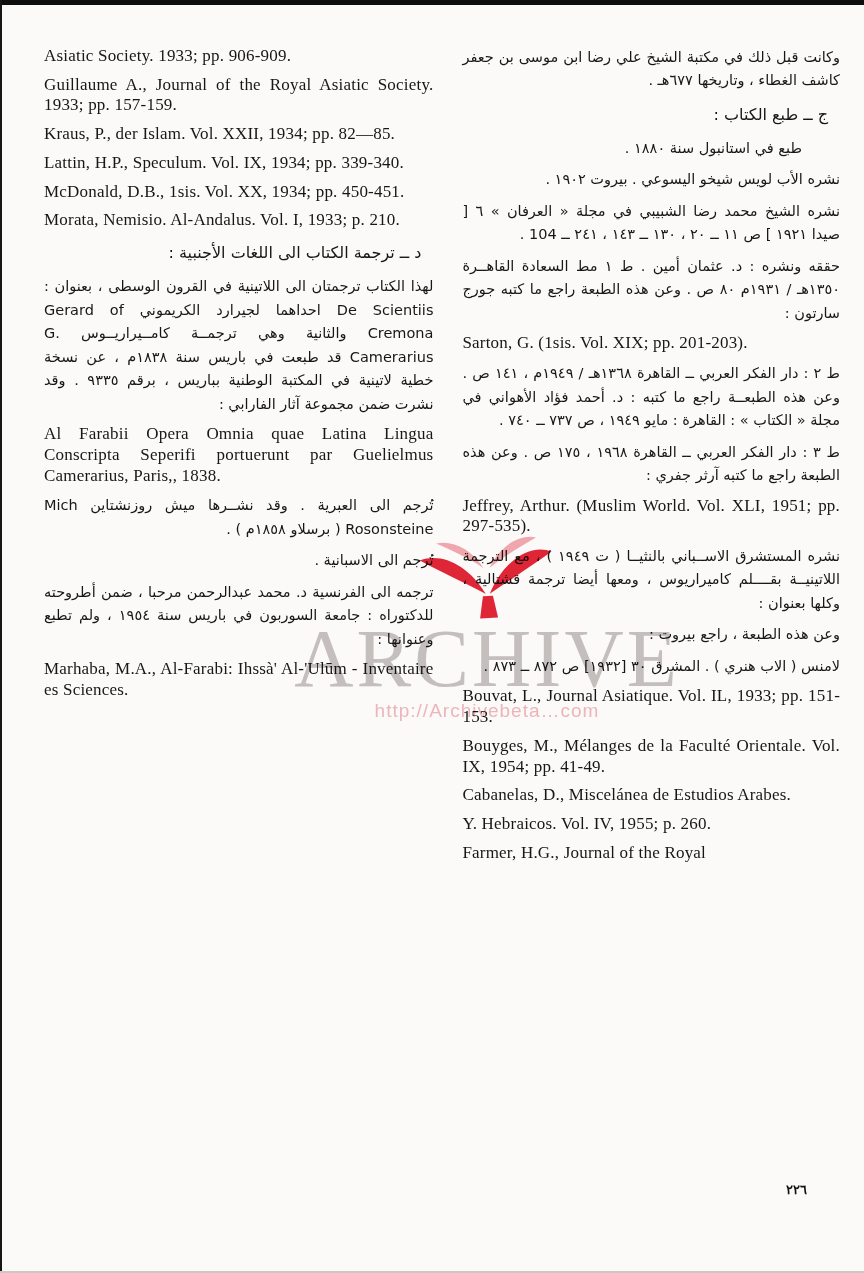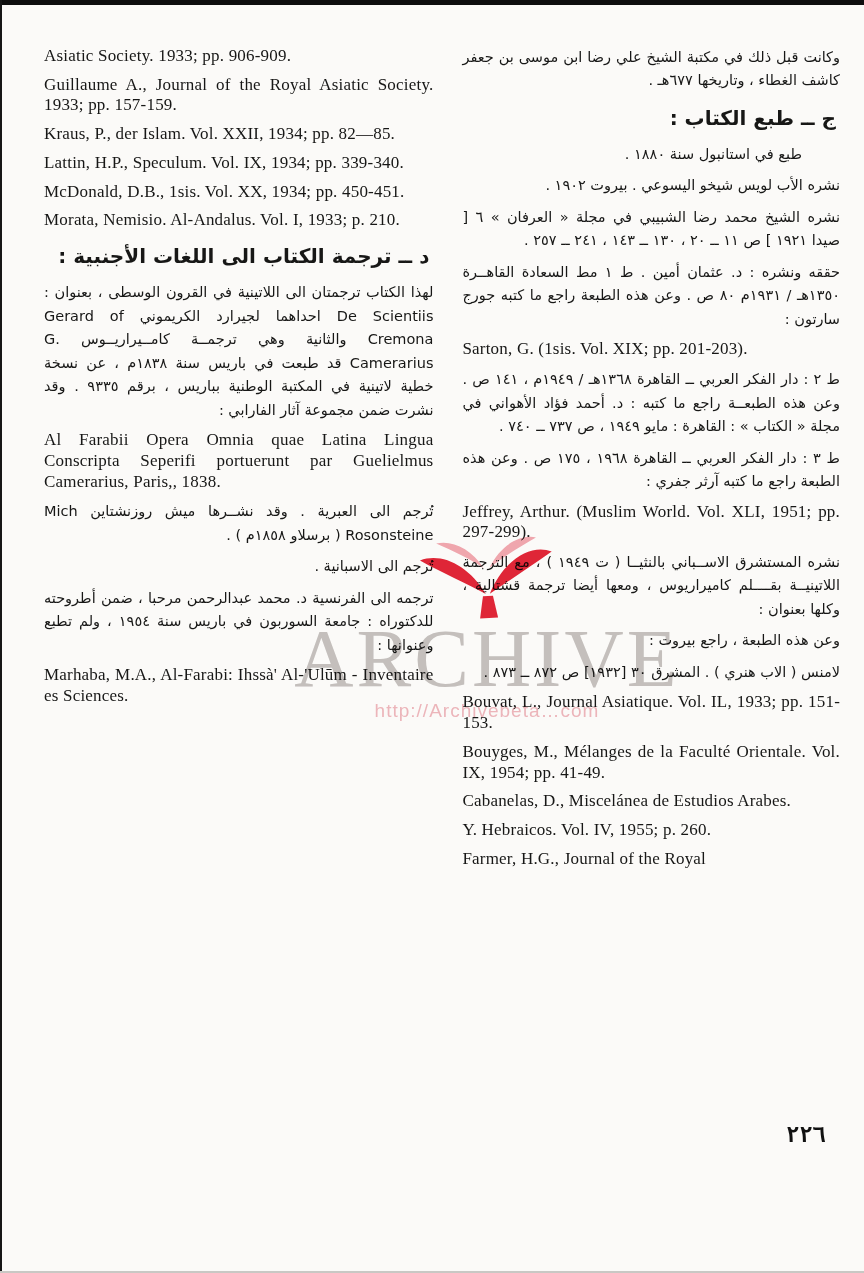--- a/index.html
+++ b/index.html
@@ -26,43 +26,43 @@
     font-size:17px;line-height:1.22;text-align:justify;
     direction:ltr;letter-spacing:.2px;
   }
   .arabic{
     font-family:"DejaVu Sans",sans-serif;
     font-size:14.5px;line-height:1.62;text-align:justify;
     direction:rtl;
   }
   .heading{
     font-family:"DejaVu Sans",sans-serif;
-    font-size:20px;font-weight:bold;line-height:1.5;
-    direction:rtl;text-align:right;margin:10px 4px 10px 0;
+    font-size:16px;font-weight:normal;line-height:1.5;
+    direction:rtl;text-align:right;margin:10px 12px 10px 0;
   }
   .indent{padding-right:38px;}
 
   .watermark{
     position:absolute;left:250px;top:530px;width:474px;
     text-align:center;z-index:2;pointer-events:none;
     mix-blend-mode:multiply;
   }
   .wm-logo{display:block;margin:0 auto -8px auto;transform:rotate(-3deg);}
   .wm-title{
     font-family:"Liberation Serif",serif;font-size:82px;line-height:1;
     color:#c7c3c2;letter-spacing:3px;font-weight:normal;
   }
   .wm-url{
     font-family:"Liberation Sans",sans-serif;font-size:19px;
     color:#f0b9c0;margin-top:0px;letter-spacing:1px;
   }
 
   .page-number{
-    position:absolute;left:786px;top:1122px;z-index:1;
-    font-family:Liberation Mono, monospace;font-size:22px;font-weight:bold;
+    position:absolute;left:786px;top:1182px;z-index:1;
+    font-family:Liberation Sans, sans-serif;font-size:13px;font-weight:bold;
     direction:rtl;color:#111;
   }
 </style>
 </head>
 <body>
 
 <div class="scan-edge-top"></div>
 <div class="scan-edge-left"></div>
 <div class="scan-edge-bottom"></div>
 
@@ -80,26 +80,26 @@
       <p class="para arabic" dir="rtl">تُرجم الى العبرية . وقد نشــرها ميش روزنشتاين Mich Rosonsteine ( برسلاو ١٨٥٨م ) .</p>
       <p class="para arabic" dir="rtl">تُرجم الى الاسبانية .</p>
       <p class="para arabic" dir="rtl">ترجمه الى الفرنسية د. محمد عبدالرحمن مرحبا ، ضمن أطروحته للدكتوراه : جامعة السوربون في باريس سنة ١٩٥٤ ، ولم تطبع وعنوانها :</p>
       <p class="para latin" dir="ltr">Marhaba, M.A., Al-Farabi: Ihssà' Al-'Ulūm - Inventaire es Sciences.</p>
     </div>
   <div class="column column-right">
       <p class="para arabic" dir="rtl">وكانت قبل ذلك في مكتبة الشيخ علي رضا ابن موسى بن جعفر كاشف الغطاء ، وتاريخها ٦٧٧هـ .</p>
       <p class="para heading" dir="rtl">ج ــ طبع الكتاب :</p>
       <p class="para arabic indent" dir="rtl">طبع في استانبول سنة ١٨٨٠ .</p>
       <p class="para arabic" dir="rtl">نشره الأب لويس شيخو اليسوعي . بيروت ١٩٠٢ .</p>
-      <p class="para arabic" dir="rtl">نشره الشيخ محمد رضا الشبيبي في مجلة « العرفان » ٦ [ صيدا ١٩٢١ ] ص ١١ ــ ٢٠ ، ١٣٠ ــ ١٤٣ ، ٢٤١ ــ ٢٥٧ .</p>
+      <p class="para arabic" dir="rtl">نشره الشيخ محمد رضا الشبيبي في مجلة « العرفان » ٦ [ صيدا ١٩٢١ ] ص ١١ ــ ٢٠ ، ١٣٠ ــ ١٤٣ ، ٢٤١ ــ 104 .</p>
       <p class="para arabic" dir="rtl">حققه ونشره : د. عثمان أمين . ط ١ مط السعادة القاهــرة ١٣٥٠هـ / ١٩٣١م ٨٠ ص . وعن هذه الطبعة راجع ما كتبه جورج سارتون :</p>
       <p class="para latin" dir="ltr">Sarton, G. (1sis. Vol. XIX; pp. 201-203).</p>
       <p class="para arabic" dir="rtl">ط ٢ : دار الفكر العربي ــ القاهرة ١٣٦٨هـ / ١٩٤٩م ، ١٤١ ص . وعن هذه الطبعــة راجع ما كتبه : د. أحمد فؤاد الأهواني في مجلة « الكتاب » : القاهرة : مايو ١٩٤٩ ، ص ٧٣٧ ــ ٧٤٠ .</p>
       <p class="para arabic" dir="rtl">ط ٣ : دار الفكر العربي ــ القاهرة ١٩٦٨ ، ١٧٥ ص . وعن هذه الطبعة راجع ما كتبه آرثر جفري :</p>
-      <p class="para latin" dir="ltr">Jeffrey, Arthur. (Muslim World. Vol. XLI, 1951; pp. 297-299).</p>
+      <p class="para latin" dir="ltr">Jeffrey, Arthur. (Muslim World. Vol. XLI, 1951; pp. 297-535).</p>
       <p class="para arabic" dir="rtl">نشره المستشرق الاســباني بالنثيــا ( ت ١٩٤٩ ) ، مع الترجمة اللاتينيــة بقــــلم كاميراريوس ، ومعها أيضا ترجمة قشتالية ، وكلها بعنوان :</p>
       <p class="para arabic" dir="rtl">وعن هذه الطبعة ، راجع بيروت :</p>
       <p class="para arabic" dir="rtl">لامنس ( الاب هنري ) . المشرق ٣٠ [١٩٣٢] ص ٨٧٢ ــ ٨٧٣ .</p>
       <p class="para latin" dir="ltr">Bouvat, L., Journal Asiatique. Vol. IL, 1933; pp. 151-153.</p>
       <p class="para latin" dir="ltr">Bouyges, M., Mélanges de la Faculté Orientale. Vol. IX, 1954; pp. 41-49.</p>
       <p class="para latin" dir="ltr">Cabanelas, D., Miscelánea de Estudios Arabes.</p>
       <p class="para latin" dir="ltr">Y. Hebraicos. Vol. IV, 1955; p. 260.</p>
       <p class="para latin" dir="ltr">Farmer, H.G., Journal of the Royal</p>
     </div>
 </div>

